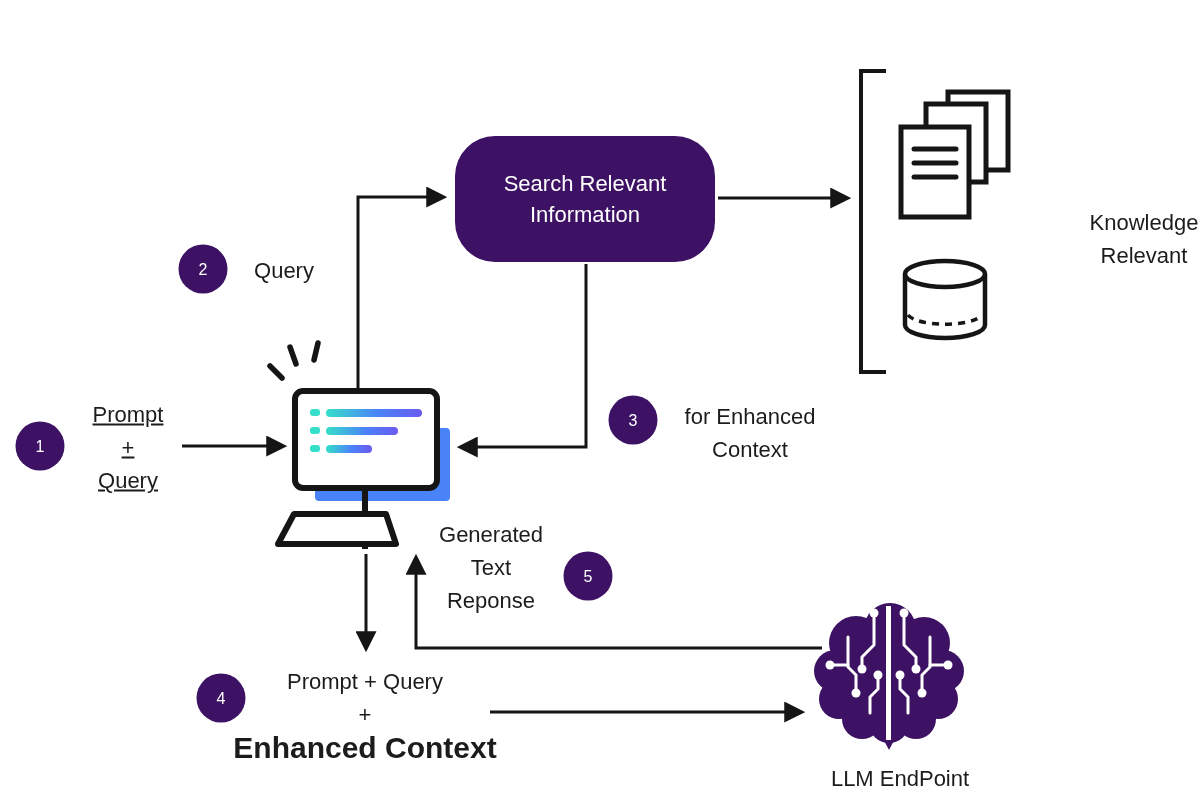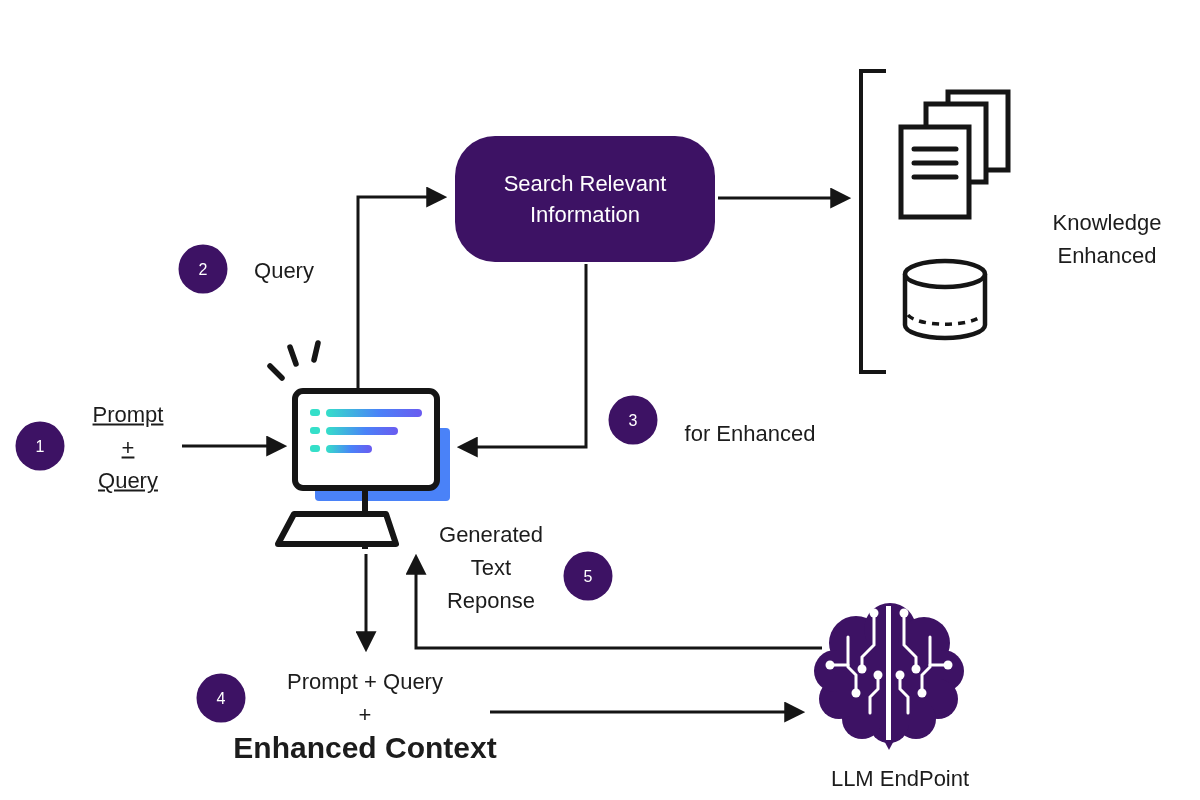--- a/index.html
+++ b/index.html
@@ -160,34 +160,35 @@
     <div>+</div>
     <div>Query</div>
   </div>
 
   <div class="center label" style="left:284px;top:229px;">
     <div>Query</div>
   </div>
 
   <div class="center label" style="left:750px;top:392px;">
     <div>for Enhanced</div>
+    <div>Context</div>
   </div>
 
   <div class="center label" style="left:365px;top:673px;">
     <div>Prompt + Query</div>
     <div>+</div>
     <div class="bold">Enhanced Context</div>
   </div>
 
   <div class="center label" style="left:491px;top:526px;">
     <div>Generated</div>
     <div>Text</div>
     <div>Reponse</div>
   </div>
 
-  <div class="center label" style="left:1107px;top:198px;">
+  <div class="center label" style="left:1144px;top:198px;">
     <div>Knowledge</div>
-    <div>Enhanced</div>
+    <div>Relevant</div>
   </div>
 
   <div class="center label" style="left:900px;top:737px;">LLM EndPoint</div>
 
 </div>
 
 </body></html>

